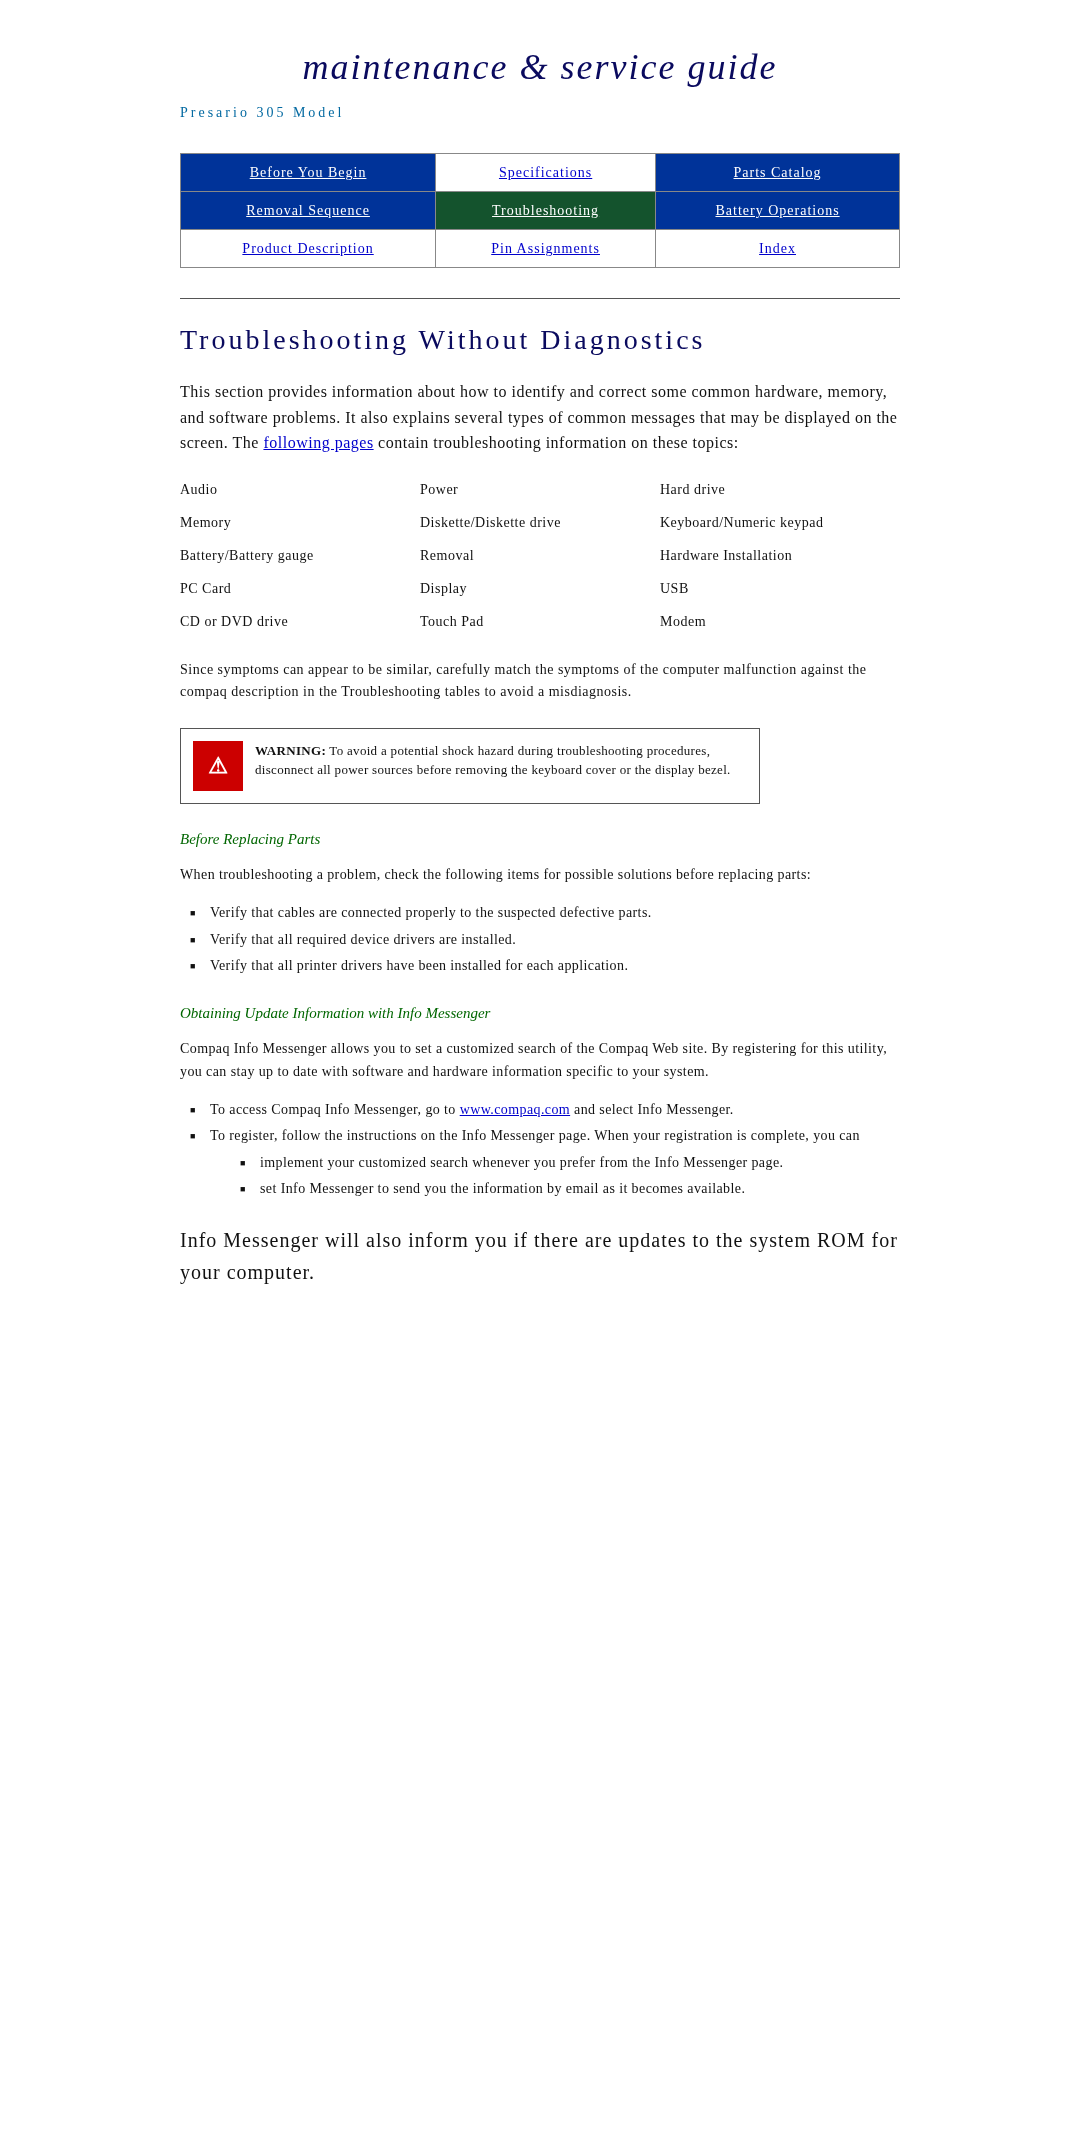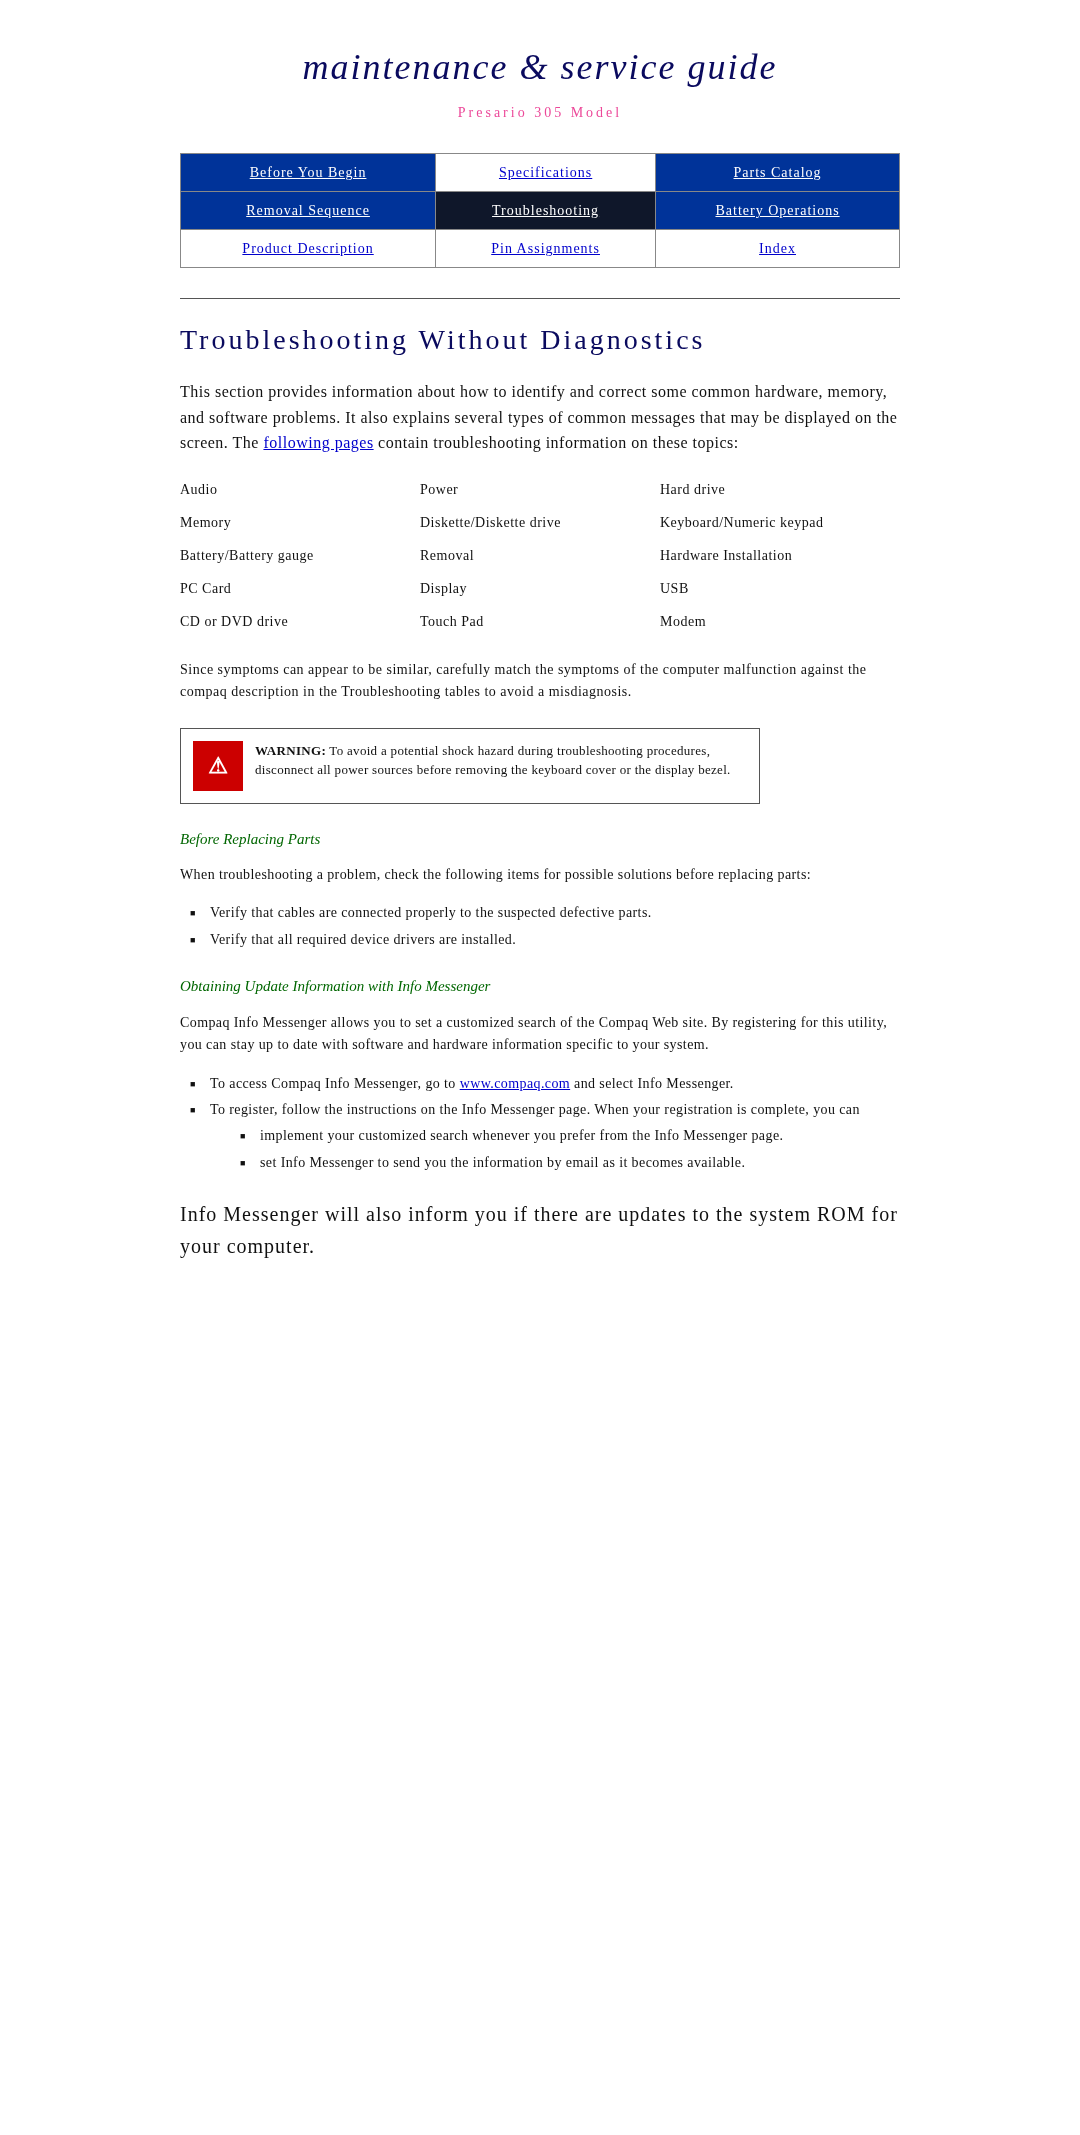--- a/index.html
+++ b/index.html
@@ -18,24 +18,23 @@
       text-align: center;
       font-size: 36px;
       font-weight: normal;
       font-style: italic;
       color: #0a0a5e;
       letter-spacing: 2px;
       margin-bottom: 8px;
     }
 
     .page-subtitle {
-      text-align: center;
       font-size: 14px;
       letter-spacing: 3px;
-      color: #ec4899;
+      color: #0369a1;
       margin-bottom: 30px;
     }
 
     .nav-table {
       width: 100%;
       border-collapse: collapse;
       margin-bottom: 30px;
     }
 
     .nav-table td {
@@ -57,21 +56,21 @@
 
     .nav-cell-blue {
       background-color: #003399;
     }
 
     .nav-cell-blue .nav-link {
       color: #ffffff;
     }
 
     .nav-cell-active {
-      background-color: #0f172a;
+      background-color: #14532d;
     }
 
     .nav-cell-active .nav-link {
       color: #ffffff;
     }
 
     .nav-cell-white {
       background-color: #ffffff;
     }
 
@@ -315,20 +314,21 @@
   </div>
 </div>
 
 <p class="subsection-title">Before Replacing Parts</p>
 
 <p class="body-paragraph">When troubleshooting a problem, check the following items for possible solutions before replacing parts:</p>
 
 <ul class="bullet-list">
   <li>Verify that cables are connected properly to the suspected defective parts.</li>
   <li>Verify that all required device drivers are installed.</li>
+  <li>Verify that all printer drivers have been installed for each application.</li>
 </ul>
 
 <p class="subsection-title">Obtaining Update Information with Info Messenger</p>
 
 <p class="body-paragraph">Compaq Info Messenger allows you to set a customized search of the Compaq Web site. By registering for this utility, you can stay up to date with software and hardware information specific to your system.</p>
 
 <ul class="bullet-list">
   <li>
     <span>To access Compaq Info Messenger, go to</span>
     <a class="inline-link">www.compaq.com</a>

